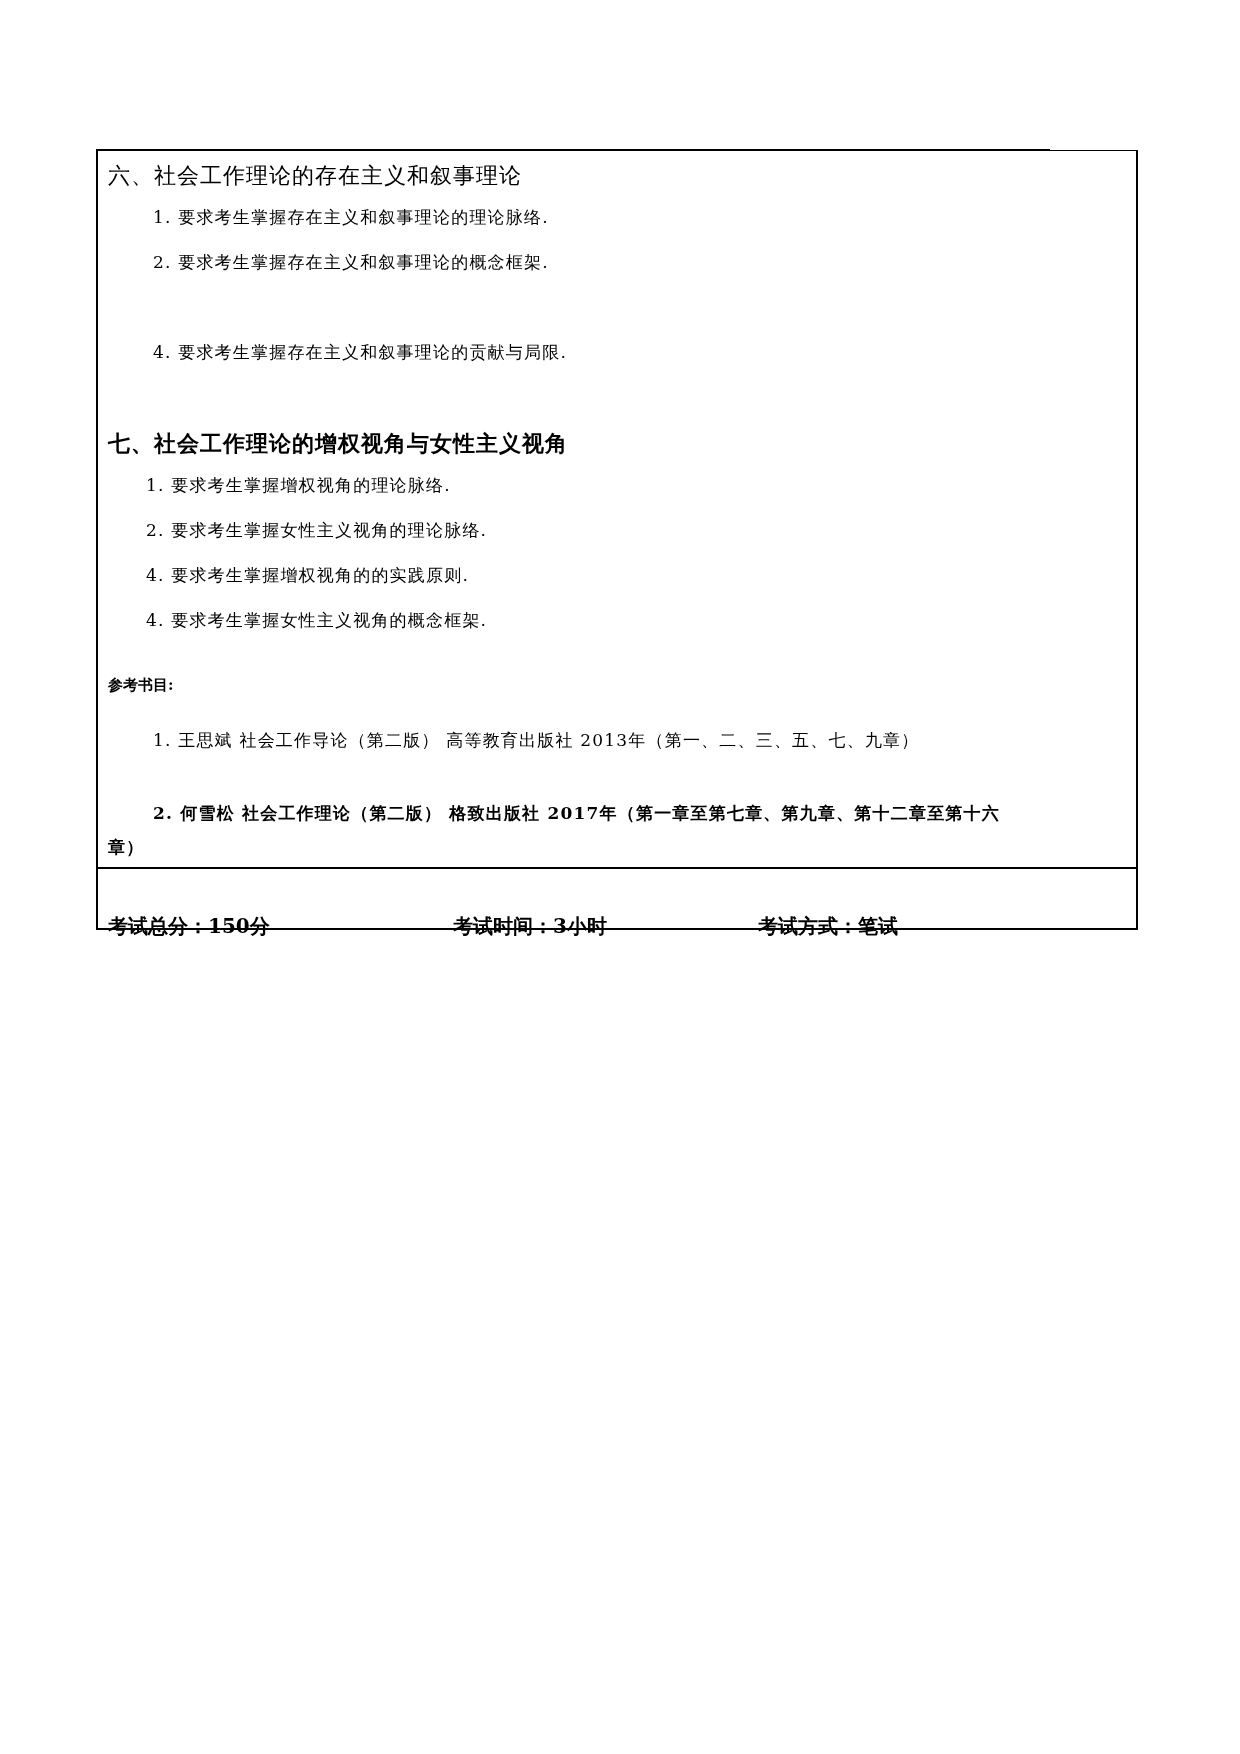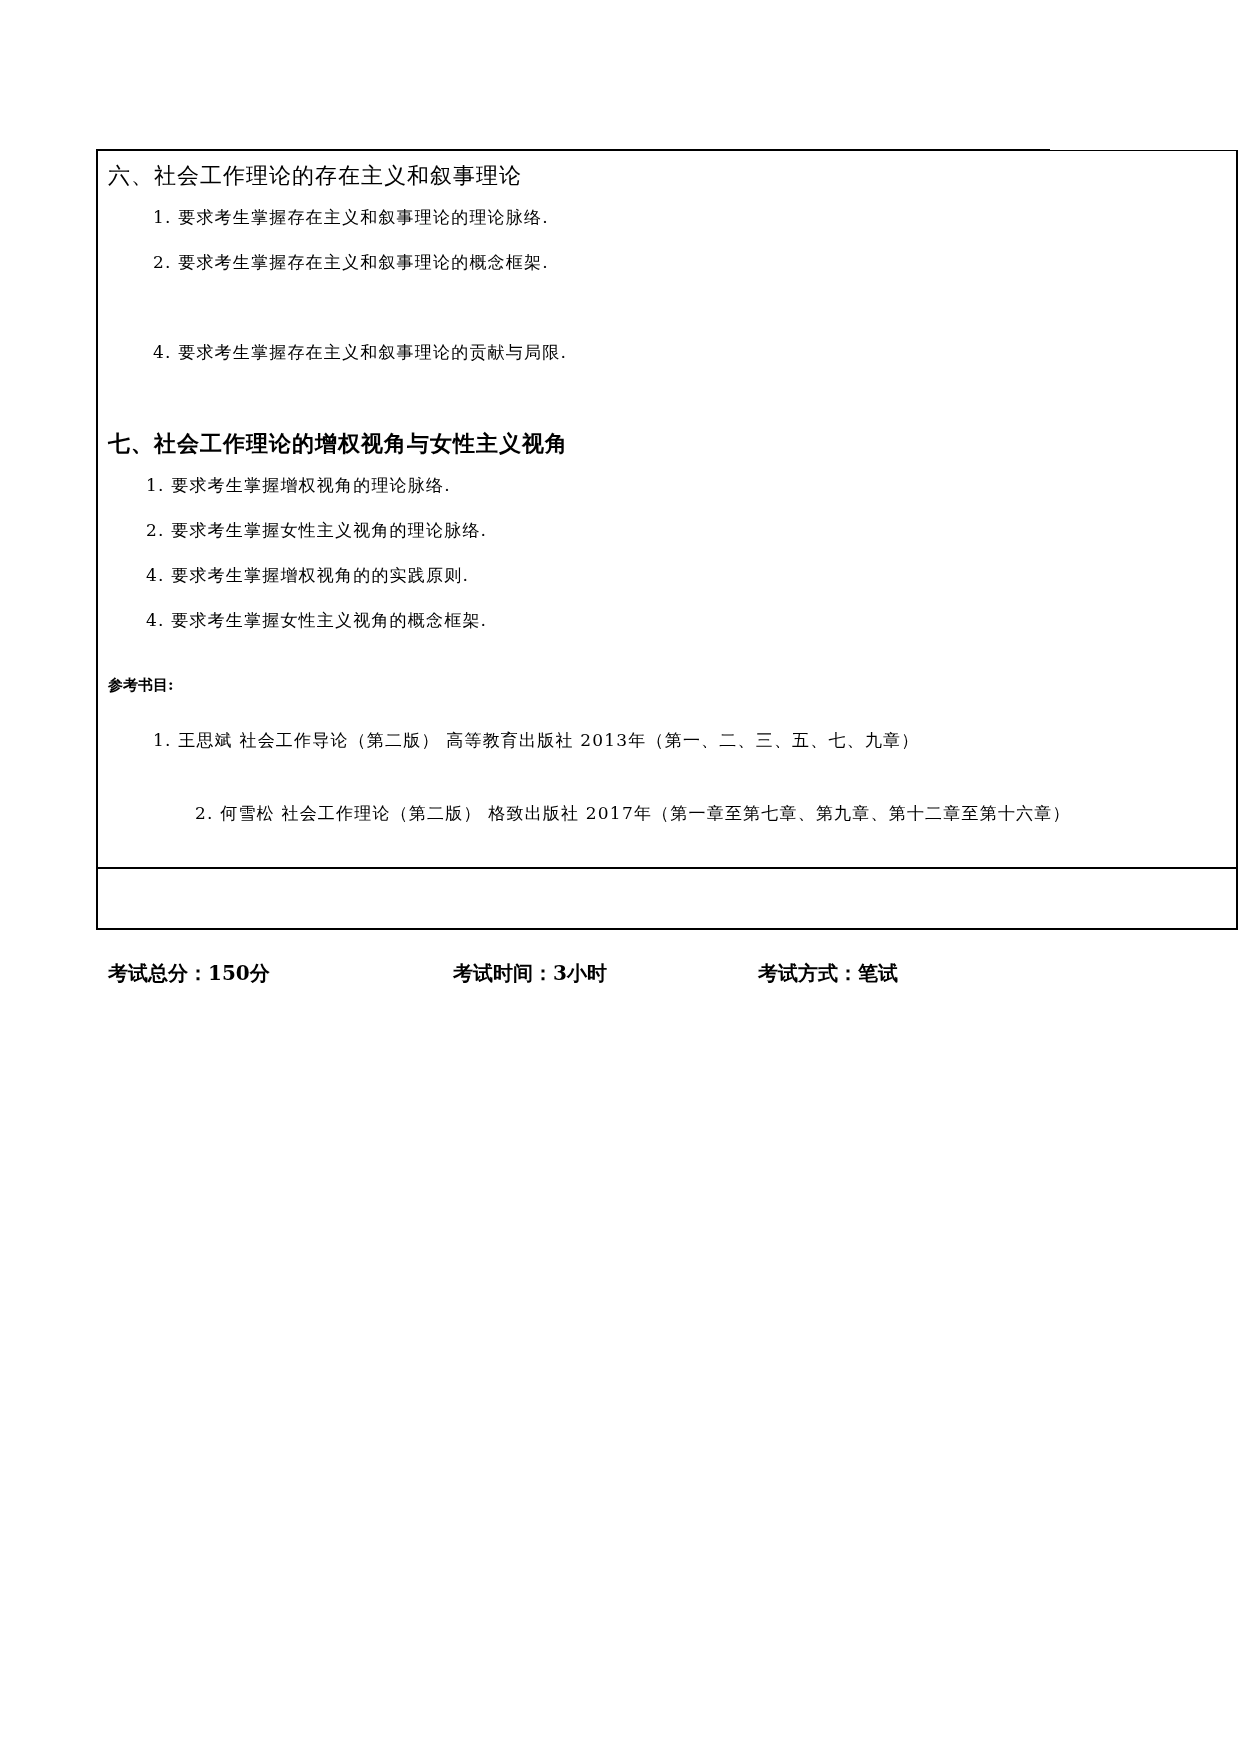--- a/index.html
+++ b/index.html
@@ -2,39 +2,39 @@
 <html><head>
 <meta charset="utf-8">
 <style>
   html, body { margin: 0; padding: 0; background: #ffffff; }
   body {
     width: 1240px; height: 1754px; position: relative;
     font-family: "DejaVu Serif", "Liberation Serif", serif;
     color: #000;
   }
   .box {
-    position: absolute; left: 96px; top: 150px; width: 1142px; height: 780px;
+    position: absolute; left: 96px; top: 150px; width: 1042px; height: 780px;
     border: 2px solid #000; border-top-width: 1px; box-sizing: border-box;
   }
   .box-top-tick {
     position: absolute; left: 96px; top: 149px; width: 954px; height: 2px;
     background: #000;
   }
   .row-main { position: absolute; left: 0; top: 0; right: 0; height: 716px; }
   .row-footer {
     position: absolute; left: 0; top: 716px; right: 0; bottom: 0;
     border-top: 2px solid #000;
   }
   .heading { position: absolute; left: 10px; font-size: 22px; letter-spacing: 1px; }
   .item { position: absolute; font-size: 17px; letter-spacing: 1.2px; }
   .refs-title { position: absolute; left: 10px; top: 525px; font-size: 15px; font-weight: bold; }
   .ref { position: absolute; left: 10px; width: 925px; font-size: 17px; line-height: 38px; letter-spacing: 1.2px; }
-  .ref.bold { font-weight: normal; line-height: 34px; margin-left: 42px; }
+  .ref.bold { font-weight: bold; line-height: 34px; }
   .indent { padding-left: 45px; }
-  .footer-item { position: absolute; top: 44px; font-size: 20px; font-weight: bold; margin-top: 47px; }
+  .footer-item { position: absolute; top: 44px; font-size: 20px; font-weight: bold; }
 </style>
 </head>
 <body>
 
 <div class="box-top-tick"></div>
 <div class="box">
   <div class="row-main">
 
     <div class="heading" style="top:10px;">六、社会工作理论的存在主义和叙事理论</div>
     <div class="item" style="left:55px; top:55px;">1. 要求考生掌握存在主义和叙事理论的理论脉络.</div>

